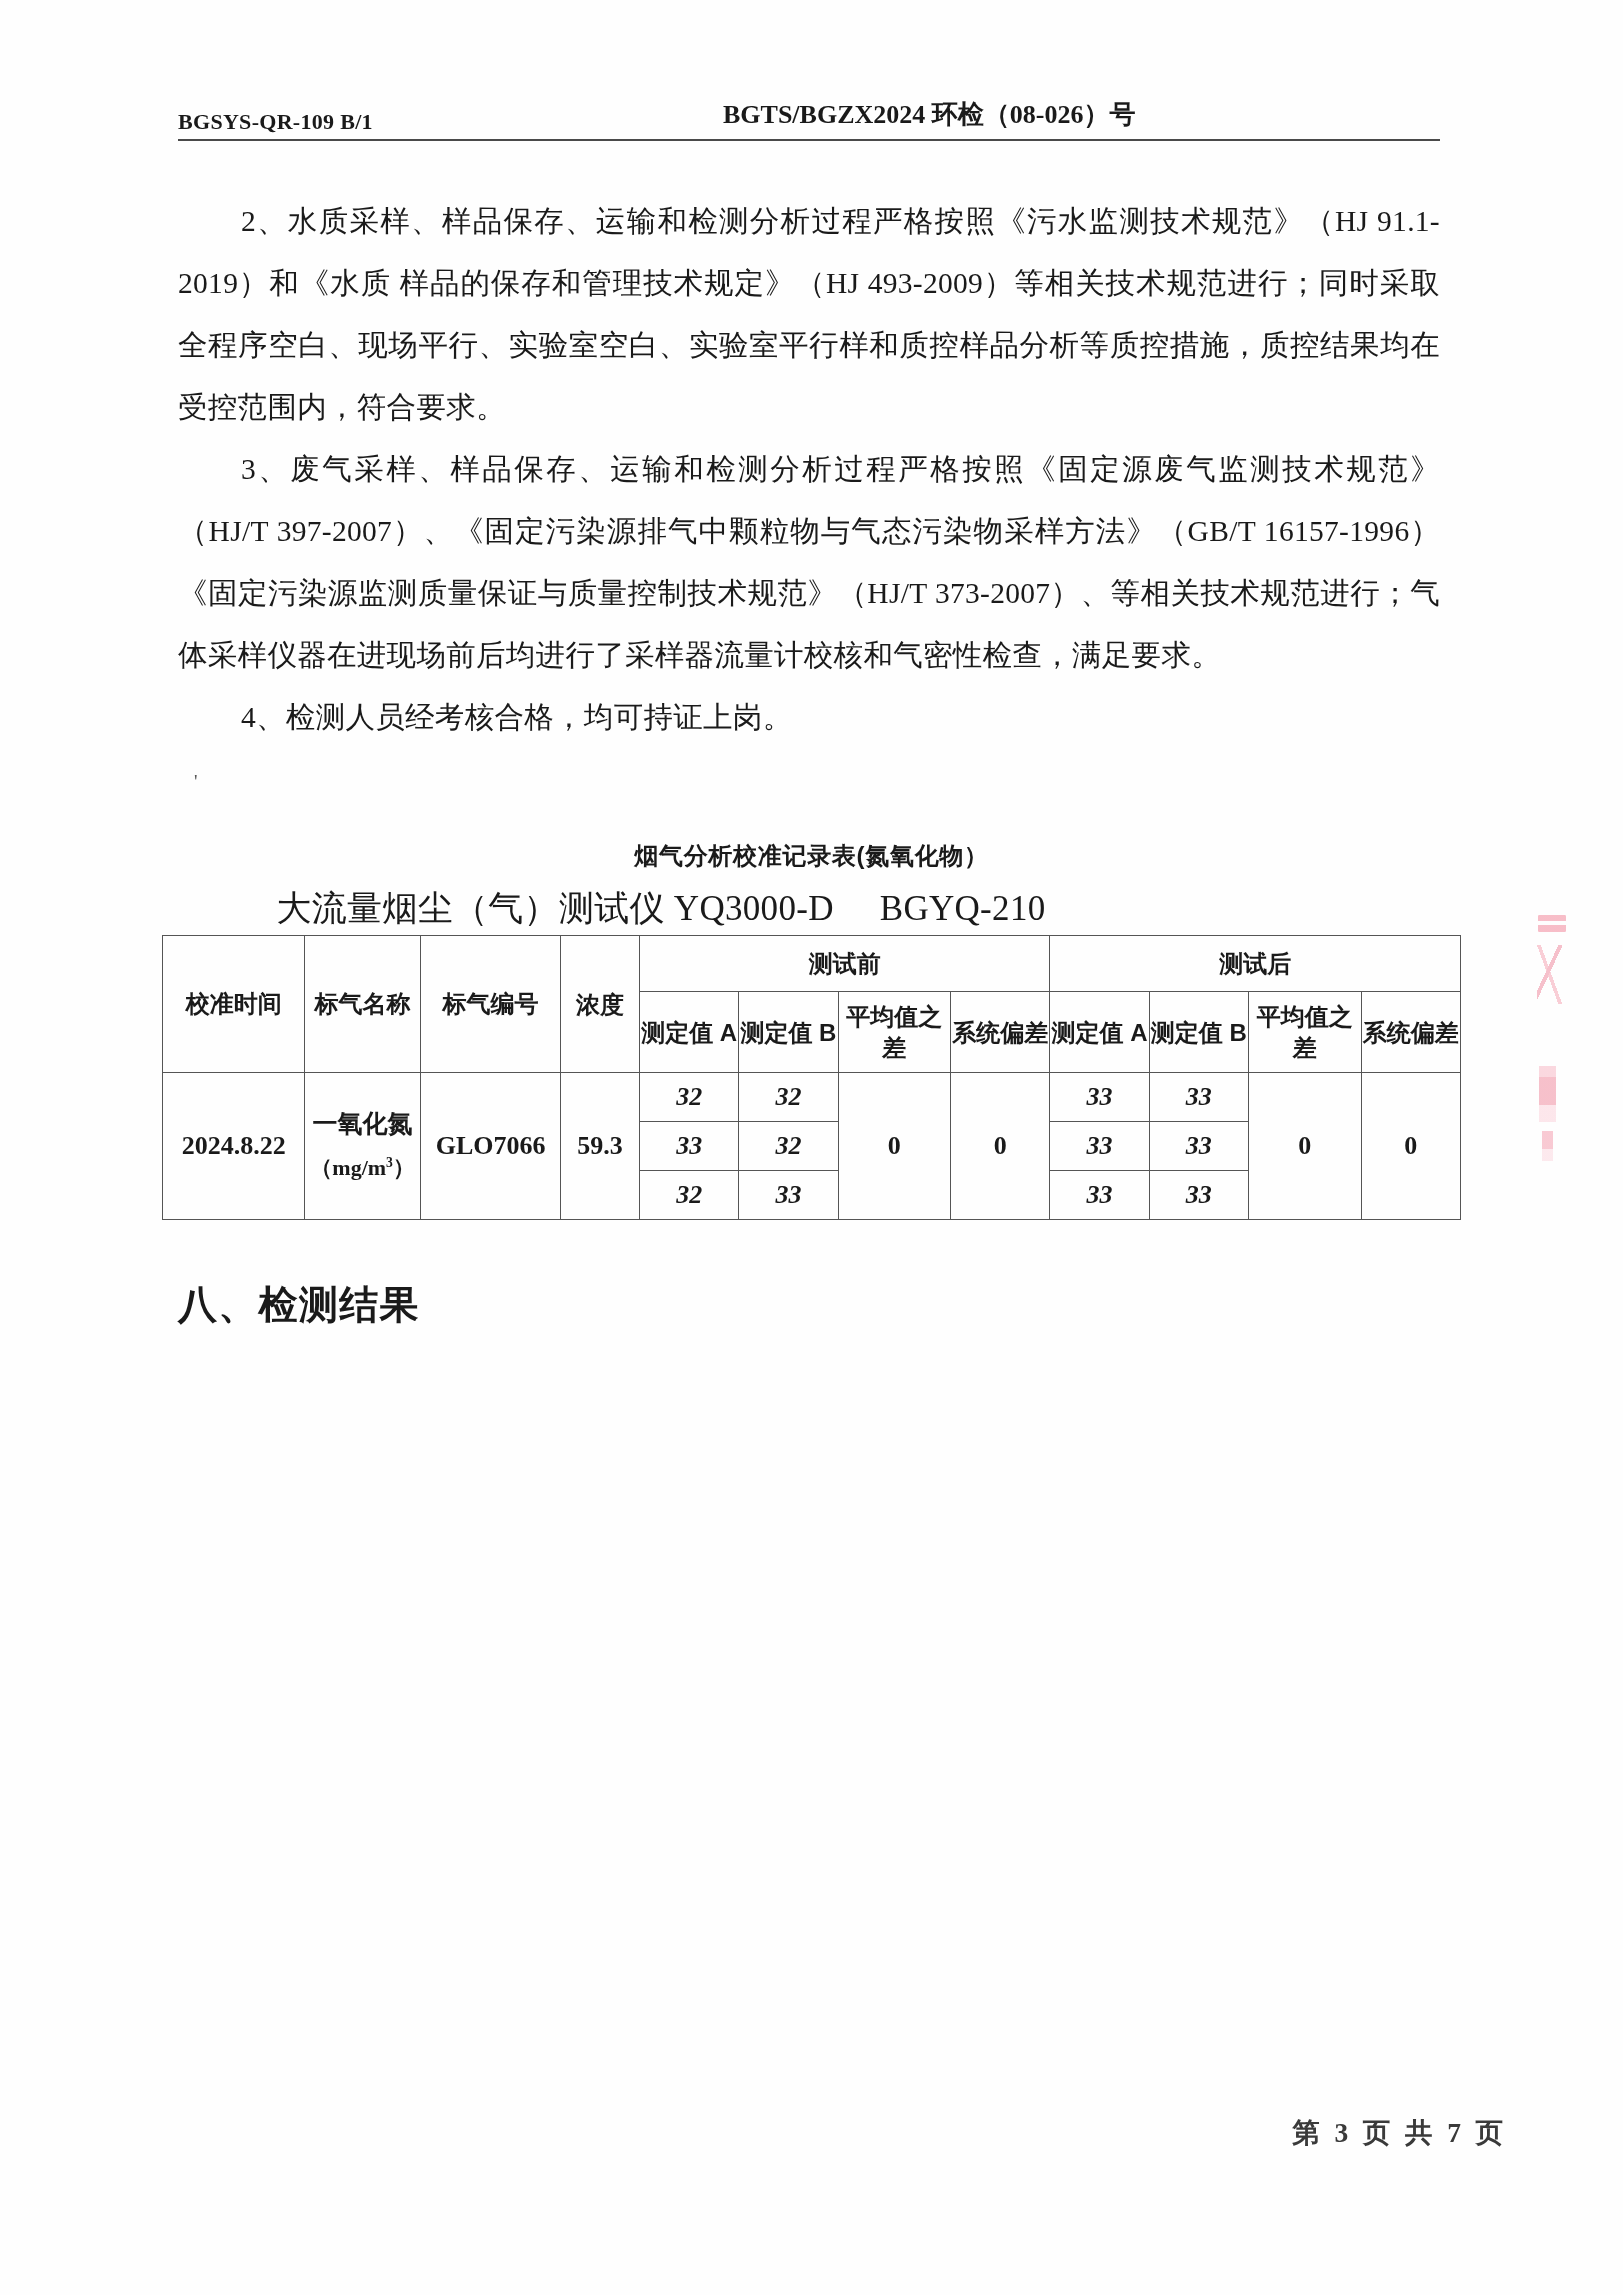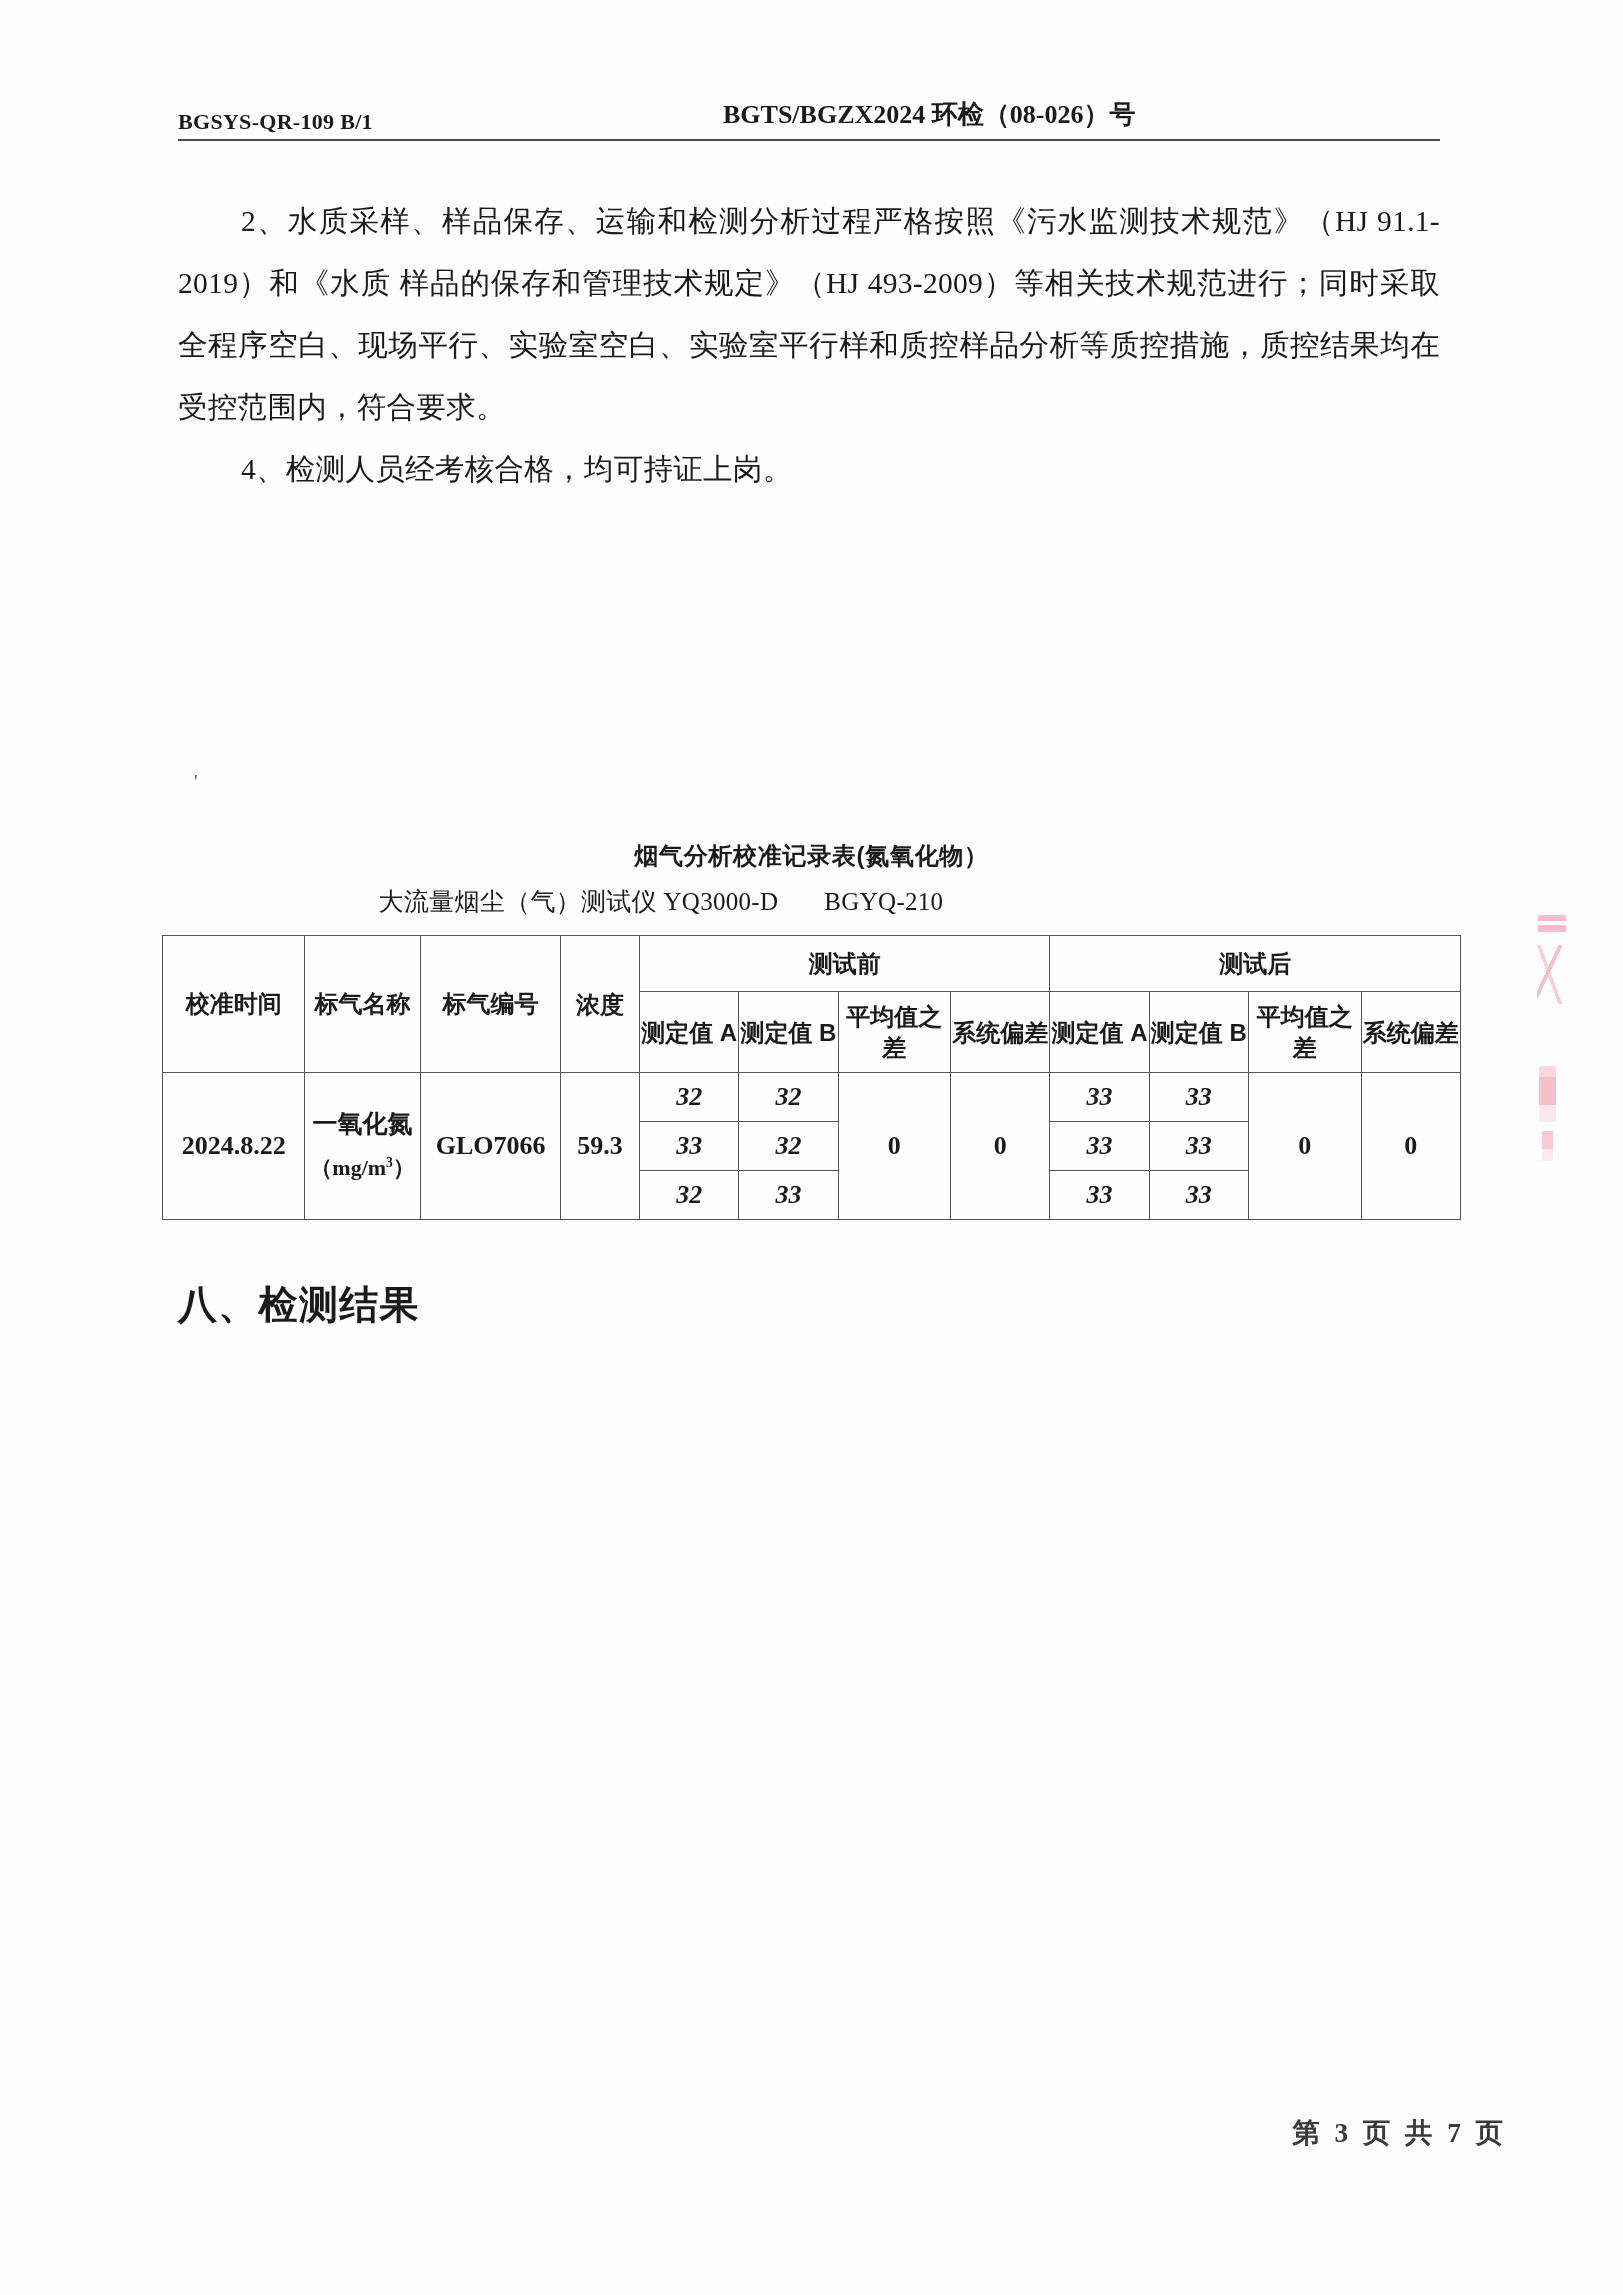--- a/index.html
+++ b/index.html
@@ -93,21 +93,21 @@
     font-weight: 700;
     font-family: "Liberation Sans", "DejaVu Sans", sans-serif;
     letter-spacing: 0.7px;
   }
   .tbl-subtitle {
     position: absolute;
     left: 0;
     top: 885px;
     width: 1322px;
     text-align: center;
-    font-size: 25px;
+    font-size: 35px;
     letter-spacing: 0.3px;
   }
   .tbl-subtitle .gap {
     display: inline-block;
     width: 46px;
   }
 
   
   .cal-table {
     position: absolute;
@@ -255,20 +255,21 @@
 <div class="page">
 
   <div class="header">
     <div class="header-left">BGSYS-QR-109 B/1</div>
     <div class="header-right">BGTS/BGZX2024 环检（08-026）号</div>
   </div>
   <div class="header-rule"></div>
 
   <div class="body-block">
     <p class="para indent">2、水质采样、样品保存、运输和检测分析过程严格按照《污水监测技术规范》（HJ 91.1-2019）和《水质 样品的保存和管理技术规定》（HJ 493-2009）等相关技术规范进行；同时采取全程序空白、现场平行、实验室空白、实验室平行样和质控样品分析等质控措施，质控结果均在受控范围内，符合要求。</p>
+    <p class="para indent">3、废气采样、样品保存、运输和检测分析过程严格按照《固定源废气监测技术规范》（HJ/T 397-2007）、《固定污染源排气中颗粒物与气态污染物采样方法》（GB/T 16157-1996）《固定污染源监测质量保证与质量控制技术规范》（HJ/T 373-2007）、等相关技术规范进行；气体采样仪器在进现场前后均进行了采样器流量计校核和气密性检查，满足要求。</p>
     <p class="para indent">4、检测人员经考核合格，均可持证上岗。</p>
   </div>
   <div class="tick">'</div>
 
   <div class="tbl-title">烟气分析校准记录表(氮氧化物）</div>
   <div class="tbl-subtitle">
     <span>大流量烟尘（气）测试仪 YQ3000-D</span><span class="gap"></span><span>BGYQ-210</span>
   </div>
 
   <table class="cal-table">

